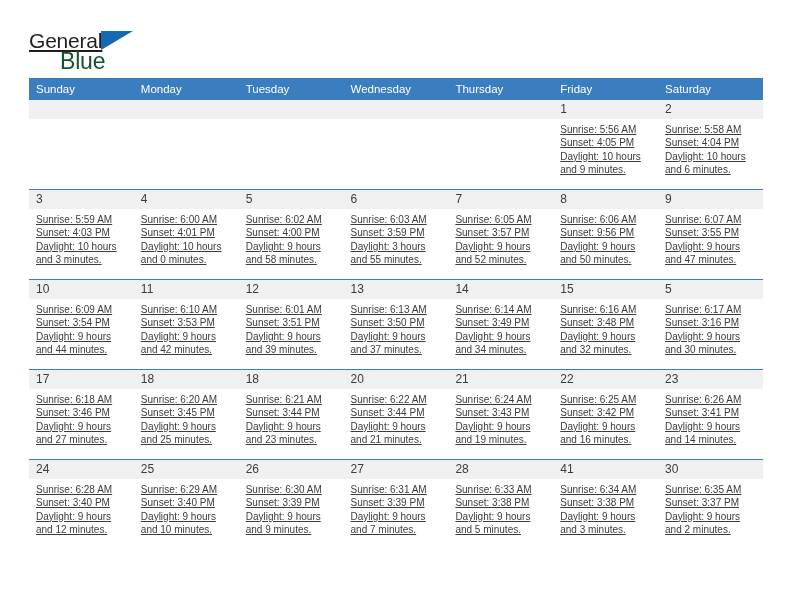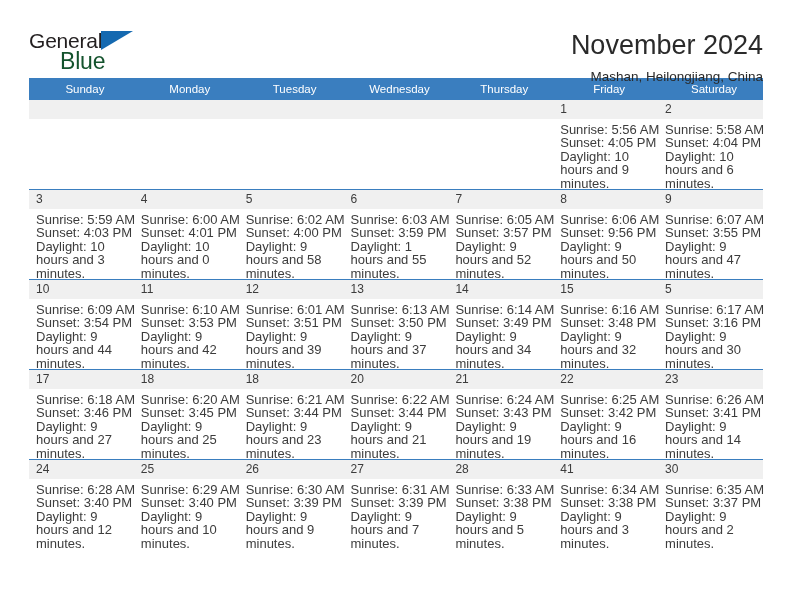--- a/index.html
+++ b/index.html
@@ -39,20 +39,21 @@
     flex: 0 0 auto;
   }
   .logo-general {
     position: absolute;
     left: 0;
     top: 0;
     font-size: 21px;
     letter-spacing: -0.2px;
     color: #231f20;
     line-height: 24px;
+    text-decoration: underline;
   }
   .logo-blue {
     position: absolute;
     left: 31px;
     top: 20px;
     font-size: 23px;
     letter-spacing: -0.2px;
     color: #14532d;
     line-height: 24px;
   }
@@ -90,21 +91,21 @@
     width: 734px;
     border-collapse: collapse;
     table-layout: fixed;
     margin-top: 6px;
   }
   .calendar th {
     background: #3a7ebf;
     color: #ffffff;
     font-size: 11.5px;
     font-weight: normal;
-    text-align: center;
+    text-align: left;
     padding: 5px 0 5px 7px;
     height: 18px;
     box-sizing: border-box;
     border: none;
     margin-top: 9px;
   }
   .calendar td {
     vertical-align: top;
     padding: 0;
     border: none;
@@ -127,23 +128,24 @@
     padding: 3px 0 3px 7px;
     height: 19px;
     box-sizing: border-box;
     line-height: 13px;
   }
   .daycell.empty .daynum {
     background: #f0f0f0;
   }
   .info {
     padding: 4px 8px 0 7px;
-    font-size: 13px;
+    font-size: 10px;
     line-height: 13.4px;
     color: #3c3c3c;
+    text-decoration: underline;
   }
   .info div {
     white-space: nowrap;
   }
   .info .daylight {
     white-space: normal;
   }
 </style>
 </head>
 <body>
@@ -151,24 +153,20 @@
 <div class="page">
 
   <div class="masthead">
 
     <div class="logo">
       <span class="logo-general">General</span>
       <span class="logo-triangle"></span>
       <span class="logo-blue">Blue</span>
     </div>
 
-    <div class="title-block">
-      <h1 class="cal-title">November 2024</h1>
-      <p class="cal-subtitle">Mashan, Heilongjiang, China</p>
-    </div>
 
   </div>
 
   <table class="calendar">
     <thead>
       <tr>
         <th>Sunday</th>
         <th>Monday</th>
         <th>Tuesday</th>
         <th>Wednesday</th>
@@ -257,21 +255,21 @@
               <div class="daylight">Daylight: 9 hours and 58 minutes.</div>
             </div>
           </div>
         </td>
         <td>
           <div class="daycell">
             <div class="daynum">6</div>
             <div class="info">
               <div>Sunrise: 6:03 AM</div>
               <div>Sunset: 3:59 PM</div>
-              <div class="daylight">Daylight: 1 hours and 55 minutes.</div>
+              <div class="daylight">Daylight: 3 hours and 55 minutes.</div>
             </div>
           </div>
         </td>
         <td>
           <div class="daycell">
             <div class="daynum">7</div>
             <div class="info">
               <div>Sunrise: 6:05 AM</div>
               <div>Sunset: 3:57 PM</div>
               <div class="daylight">Daylight: 9 hours and 52 minutes.</div>

